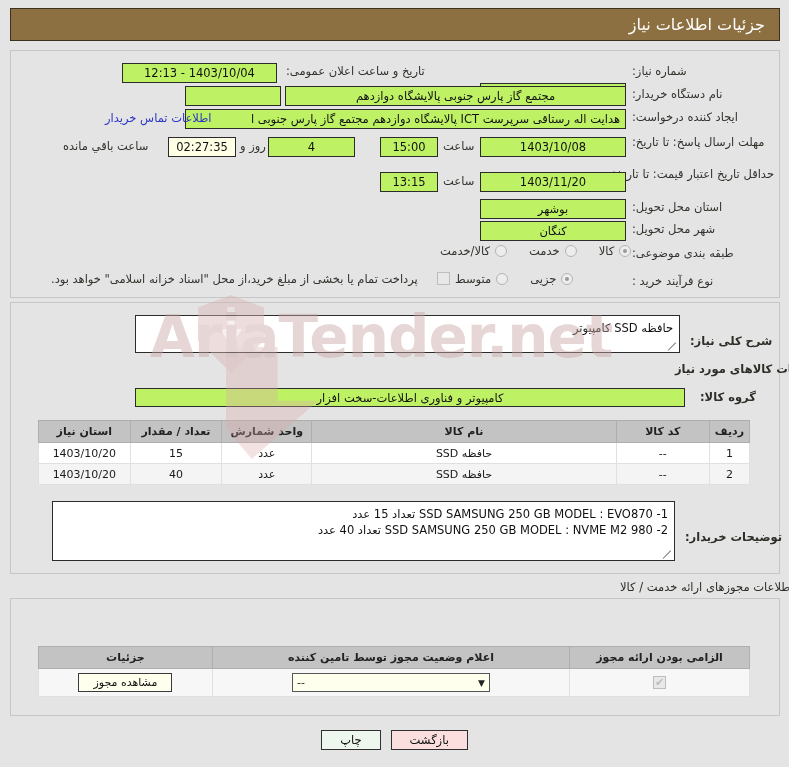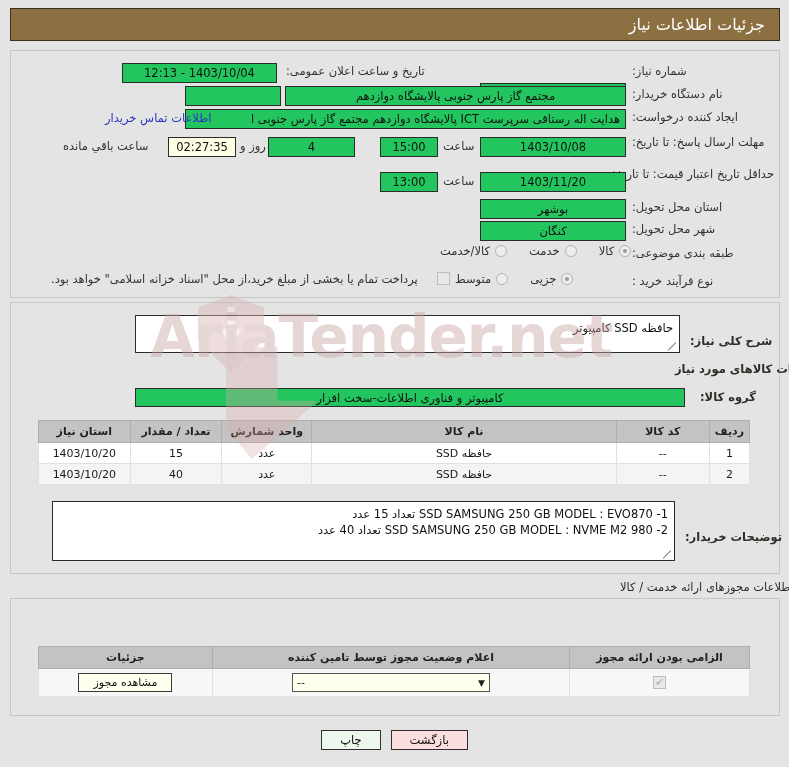--- a/index.html
+++ b/index.html
@@ -95,21 +95,21 @@
     color: #33332e;
     font-size: 11.5px;
     text-align: left;
     white-space: nowrap;
     line-height: 14px;
   }
   .lbl.two-line { line-height: 13px; }
 
   .fld {
     border: 1px solid #2b2b2b;
-    background: #22c55e;
+    background: #bef264;
     height: 20px;
     line-height: 18px;
     padding: 0 5px;
     font-size: 11.5px;
     color: #111;
     text-align: center;
     overflow: hidden;
     white-space: nowrap;
   }
   .fld.rightal { }
@@ -341,21 +341,21 @@
   <div class="fld" style="position:absolute; left:268px; top:137px; width:87px;">4</div>
   <span class="sep-lbl" style="position:absolute; left:240px; top:139px;">روز و</span>
   <div class="fld cream" style="position:absolute; left:168px; top:137px; width:68px;">02:27:35</div>
   <span class="sep-lbl" style="position:absolute; left:63px; top:139px;">ساعت باقي مانده</span>
 
   <div class="frm-row" style="left:632px; top:168px; width:142px; display:block;">
     <span class="lbl two-line" style="display:block; text-align:left;">حداقل تاریخ اعتبار قیمت: تا تاریخ:</span>
   </div>
   <div class="fld" style="position:absolute; left:480px; top:172px; width:146px;">1403/11/20</div>
   <span class="sep-lbl" style="position:absolute; left:443px; top:174px;">ساعت</span>
-  <div class="fld" style="position:absolute; left:380px; top:172px; width:58px;">13:00</div>
+  <div class="fld" style="position:absolute; left:380px; top:172px; width:58px;">13:15</div>
 
   <div class="frm-row" style="left:632px; top:200px;">
     <span class="lbl">استان محل تحویل:</span>
   </div>
   <div class="fld rightal" style="position:absolute; left:480px; top:199px; width:146px;">بوشهر</div>
 
   <div class="frm-row" style="left:632px; top:222px;">
     <span class="lbl">شهر محل تحویل:</span>
   </div>
   <div class="fld rightal" style="position:absolute; left:480px; top:221px; width:146px;">کنگان</div>

